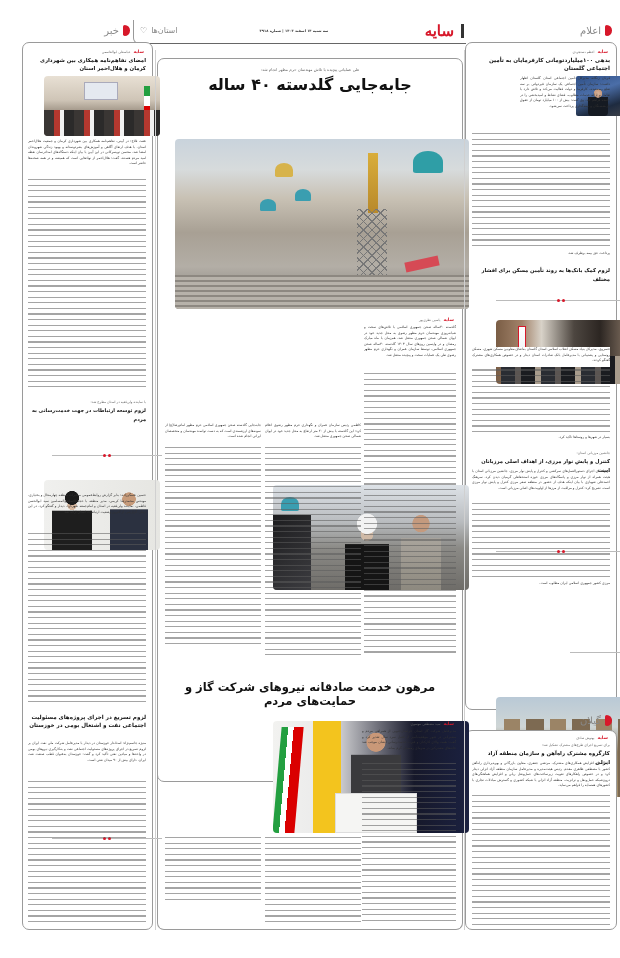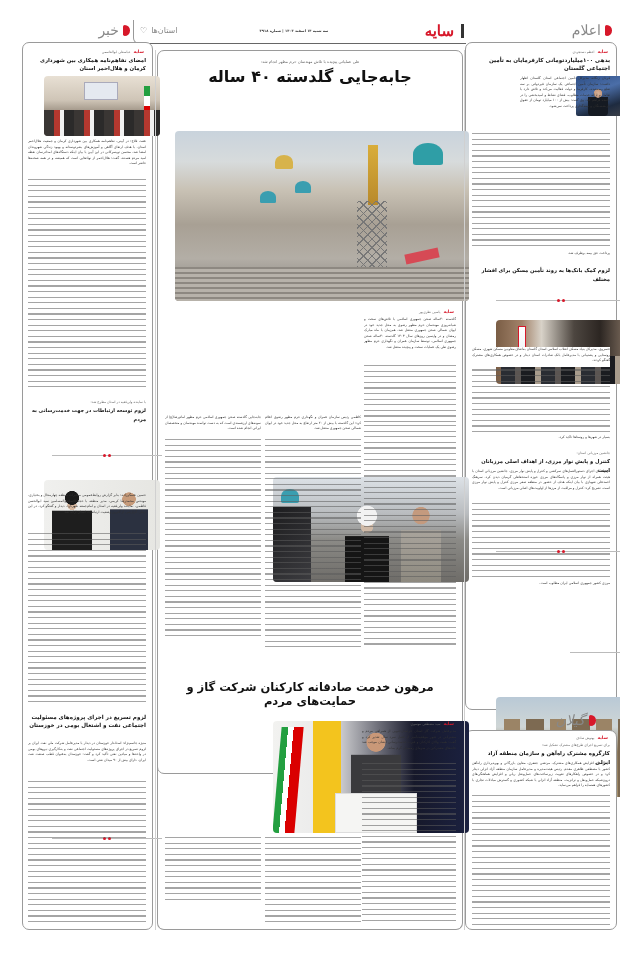--- a/index.html
+++ b/index.html
@@ -5,21 +5,21 @@
   * { box-sizing: border-box; margin: 0; padding: 0; }
   html, body { width: 620px; height: 958px; background: #ffffff; overflow: hidden; }
   body { font-family: "DejaVu Sans", sans-serif; color: #222; direction: rtl; position: relative; }
   .abs { position: absolute; }
   .box { border: 1px solid #9a9a9a; border-radius: 7px; background: #fff; }
   .txt { font-size: 3.4px; line-height: 5.6px; color: #333; text-align: justify; overflow: hidden; }
   .head-sm { font-weight: bold; font-size: 7px; line-height: 9px; color: #111; text-align: center; }
   .lead-sm { font-size: 3.4px; color: #666; }
   .byline { font-size: 3.3px; color: #666; display: flex; align-items: center; gap: 3px; }
   .byline .logo { color: #d7182a; font-weight: bold; font-size: 4.5px; }
-  .section-tab { display: flex; align-items: center; gap: 4px; font-size: 14px; color: #888; }
+  .section-tab { display: flex; align-items: center; gap: 4px; font-size: 10px; color: #888; }
   .tab-marker { width: 7px; height: 11px; background: #d7182a; border-radius: 2px 6px 6px 2px; }
   .tab-bar { width: 3px; height: 14px; background: #333; }
   .img { border-radius: 4px; overflow: hidden; position: relative; }
   .divider { height: 1px; background: #bbb; position: relative; }
   .divider .dot { position: absolute; left: 50%; top: -2px; width: 8px; height: 5px; transform: translateX(-50%); }
   .divider .dot::before, .divider .dot::after { content: ""; position: absolute; width: 3px; height: 3px; border-radius: 50%; background: #d7182a; top: 1px; }
   .divider .dot::before { left: 0; } .divider .dot::after { right: 0; }
   .col-lines { background-image: repeating-linear-gradient(to bottom, #5b5b5b 0, #5b5b5b 1.2px, transparent 1.2px, transparent 5.6px); opacity: .55; }
 </style>
 </head>
@@ -77,36 +77,36 @@
   <div class="abs lead-sm" style="right:6px; top:408px;">جانشین مرزبانی استان:</div>
   <div class="abs head-sm" style="right:6px; top:414px; width:138px; font-size:5.2px; text-align:right;">کنترل و پایش نوار مرزی، از اهداف اصلی مرزبانان است</div>
   <div class="abs txt" style="right:6px; top:426px; width:138px; height:34px;">در راستای اجرای دستورالعمل‌های سرکشی و کنترل و پایش نوار مرزی، جانشین مرزبانی استان با هیئت همراه از نوار مرزی و پاسگاه‌های مرزی حوزه استحفاظی گرمیان دیدن کرد. سرهنگ احمدعلی شهبازی با بیان اینکه هدف از حضور در منطقه صفر مرزی کنترل و پایش نوار مرزی است، تصریح کرد: کنترل و مراقبت از مرزها از اولویت‌های اصلی مرزبانی است.</div>
   <div class="abs col-lines" style="right:6px; top:460px; width:138px; height:78px;"></div>
   <div class="abs txt" style="right:6px; top:538px; width:138px; height:6px;">مرزی کشور جمهوری اسلامی ایران مطلوب است.</div>
   <div class="abs img" style="left:10px; top:548px; width:130px; height:100px; background:linear-gradient(to bottom,#b9c9d6 0%,#cfd6d6 30%,#8c7a5e 55%,#a5906b 100%);">
     <div class="abs" style="left:8px; top:22px; width:118px; height:78px; background:repeating-linear-gradient(90deg,#9b8466 0 16px,transparent 16px 22px,#7d6a52 22px 40px,transparent 40px 46px);"></div>
   </div>
 </div>
 
-<div class="abs section-tab" style="right:24px; top:712px; width:140px; height:16px;font-style:italic;">
+<div class="abs section-tab" style="right:8px; top:712px; width:140px; height:16px;">
   <div class="tab-marker"></div>
   <span style="font-family:'DejaVu Serif',serif;">گیلان</span>
 </div>
 <div class="abs box" style="left:465px; top:730px; width:152px; height:200px;">
   <div class="abs byline" style="right:8px; top:4px;">
     <span class="logo">سایه</span>
     <span>بهنوش صادق</span>
   </div>
   <div class="abs lead-sm" style="right:6px; top:12px;">برای تسریع اجرای طرح‌های مشترک تشکیل شد:</div>
   <div class="abs head-sm" style="right:6px; top:18px; width:138px; font-size:5.4px; text-align:right;">کارگروه مشترک راه‌آهن و سازمان منطقه آزاد انزلی</div>
   <div class="abs txt" style="right:6px; top:30px; width:138px; height:34px;">در راستای افزایش همکاری‌های مشترک، مرتضی جعفری، معاون بازرگانی و بهره‌برداری راه‌آهن کشور با مصطفی ظاهری مقدم، رئیس هیئت‌مدیره و مدیرعامل سازمان منطقه آزاد انزلی دیدار کرد و در خصوص راهکارهای تقویت زیرساخت‌های حمل‌ونقل ریلی و افزایش هماهنگی‌های درون‌شبکه حمل‌ونقل و ترانزیت، منطقه آزاد انزلی با شبکه کشوری و گسترش مبادلات تجاری با کشورهای همسایه را فراهم می‌نماید.</div>
   <div class="abs col-lines" style="right:6px; top:64px; width:138px; height:130px;"></div>
 </div>
 
-<div class="abs box" style="left:157px; top:50px; width:306px; height:724px;">
+<div class="abs box" style="left:157px; top:58px; width:306px; height:724px;">
   <div class="abs" style="left:0; right:0; top:8px; text-align:center; font-size:4px; color:#666;">طی عملیاتی پیچیده با تلاش مهندسان حرم مطهر انجام شد:</div>
   <div class="abs" style="left:0; right:0; top:16px; text-align:center; font-size:16px; font-weight:bold; color:#111;">جابه‌جایی گلدسته ۴۰ ساله</div>
 
   <div class="abs img" style="left:7px; top:80px; width:294px; height:170px; background:linear-gradient(to bottom,#c9d3dc 0%,#d7dbdc 18%,#c8c1b4 35%,#a8a094 55%,#b3aea6 75%,#7e7a74 100%);">
     <div class="abs" style="right:26px; top:12px; width:30px; height:22px; background:#2f9ea6; border-radius:50% 50% 10% 10%;"></div>
     <div class="abs" style="left:100px; top:24px; width:18px; height:14px; background:#d7b34b; border-radius:50% 50% 10% 10%;"></div>
     <div class="abs" style="left:85px; top:60px; width:16px; height:12px; background:#3a9eb0; border-radius:50% 50% 10% 10%;"></div>
     <div class="abs" style="left:120px; top:50px; width:16px; height:12px; background:#3a9eb0; border-radius:50% 50% 10% 10%;"></div>
     <div class="abs" style="left:193px; top:14px; width:10px; height:60px; background:linear-gradient(#d9ad3a,#b8892b);"></div>
     <div class="abs" style="left:182px; top:70px; width:30px; height:100px; background:repeating-linear-gradient(45deg,#777 0 1px,transparent 1px 6px),repeating-linear-gradient(-45deg,#777 0 1px,transparent 1px 6px);"></div>
@@ -131,21 +131,21 @@
   <div class="abs col-lines" style="right:6px; top:374px; width:92px; height:222px;"></div>
   <div class="abs txt" style="left:107px; top:364px; width:96px; height:24px;">کاظمی رئیس سازمان عمران و نگهداری حرم مطهر رضوی اعلام کرد: این گلدسته با بیش از ۲۰ متر ارتفاع به محل جدید خود در ایوان شمالی صحن جمهوری منتقل شد.</div>
   <div class="abs col-lines" style="left:107px; top:388px; width:96px; height:208px;"></div>
   <div class="abs txt" style="left:7px; top:364px; width:96px; height:24px;">جابه‌جایی گلدسته صحن جمهوری اسلامی حرم مطهر امام‌رضا(ع) از نمونه‌های ارزشمندی است که به دست توانمند مهندسان و متخصصان ایرانی انجام شده است.</div>
   <div class="abs col-lines" style="left:7px; top:388px; width:96px; height:200px;"></div>
 </div>
 
 <div class="abs divider" style="left:190px; top:652px; width:240px;"></div>
 
 <div class="abs" style="left:157px; top:655px; width:306px; height:275px; border-left:1px solid #9a9a9a; border-bottom:1px solid #9a9a9a; border-right:1px solid #9a9a9a; border-radius:0 0 7px 7px;">
-  <div class="abs" style="left:0; right:0; top:25px; text-align:center; font-size:11.5px; font-weight:bold; color:#111;">مرهون خدمت صادقانه کارکنان شرکت گاز و حمایت‌های مردم</div>
+  <div class="abs" style="left:0; right:0; top:25px; text-align:center; font-size:11.5px; font-weight:bold; color:#111;">مرهون خدمت صادقانه نیروهای شرکت گاز و حمایت‌های مردم</div>
 
   <div class="abs img" style="left:7px; top:66px; width:196px; height:112px; background:linear-gradient(90deg,#f2f2f0 0%,#eaeaea 28%,#16182a 72%,#1b2140 100%);">
     <div class="abs" style="left:4px; top:6px; width:22px; height:106px; background:linear-gradient(90deg,#239f40 0 30%,#fff 30% 55%,#da0000 55% 100%); transform:skewX(-5deg);"></div>
     <div class="abs" style="left:40px; top:0; width:28px; height:112px; background:#f3c41e;"></div>
     <div class="abs" style="left:78px; top:6px; width:50px; height:76px; background:radial-gradient(circle at 50% 20%,#c99878 0,#c99878 14%,transparent 15%),linear-gradient(to bottom,transparent 36%,#3a3a3d 37%);"></div>
     <div class="abs" style="left:62px; top:72px; width:82px; height:40px; background:#f5f5f3; border:1px solid #ddd;"></div>
   </div>
 
   <div class="abs byline" style="right:8px; top:66px;">
     <span class="logo">سایه</span>

